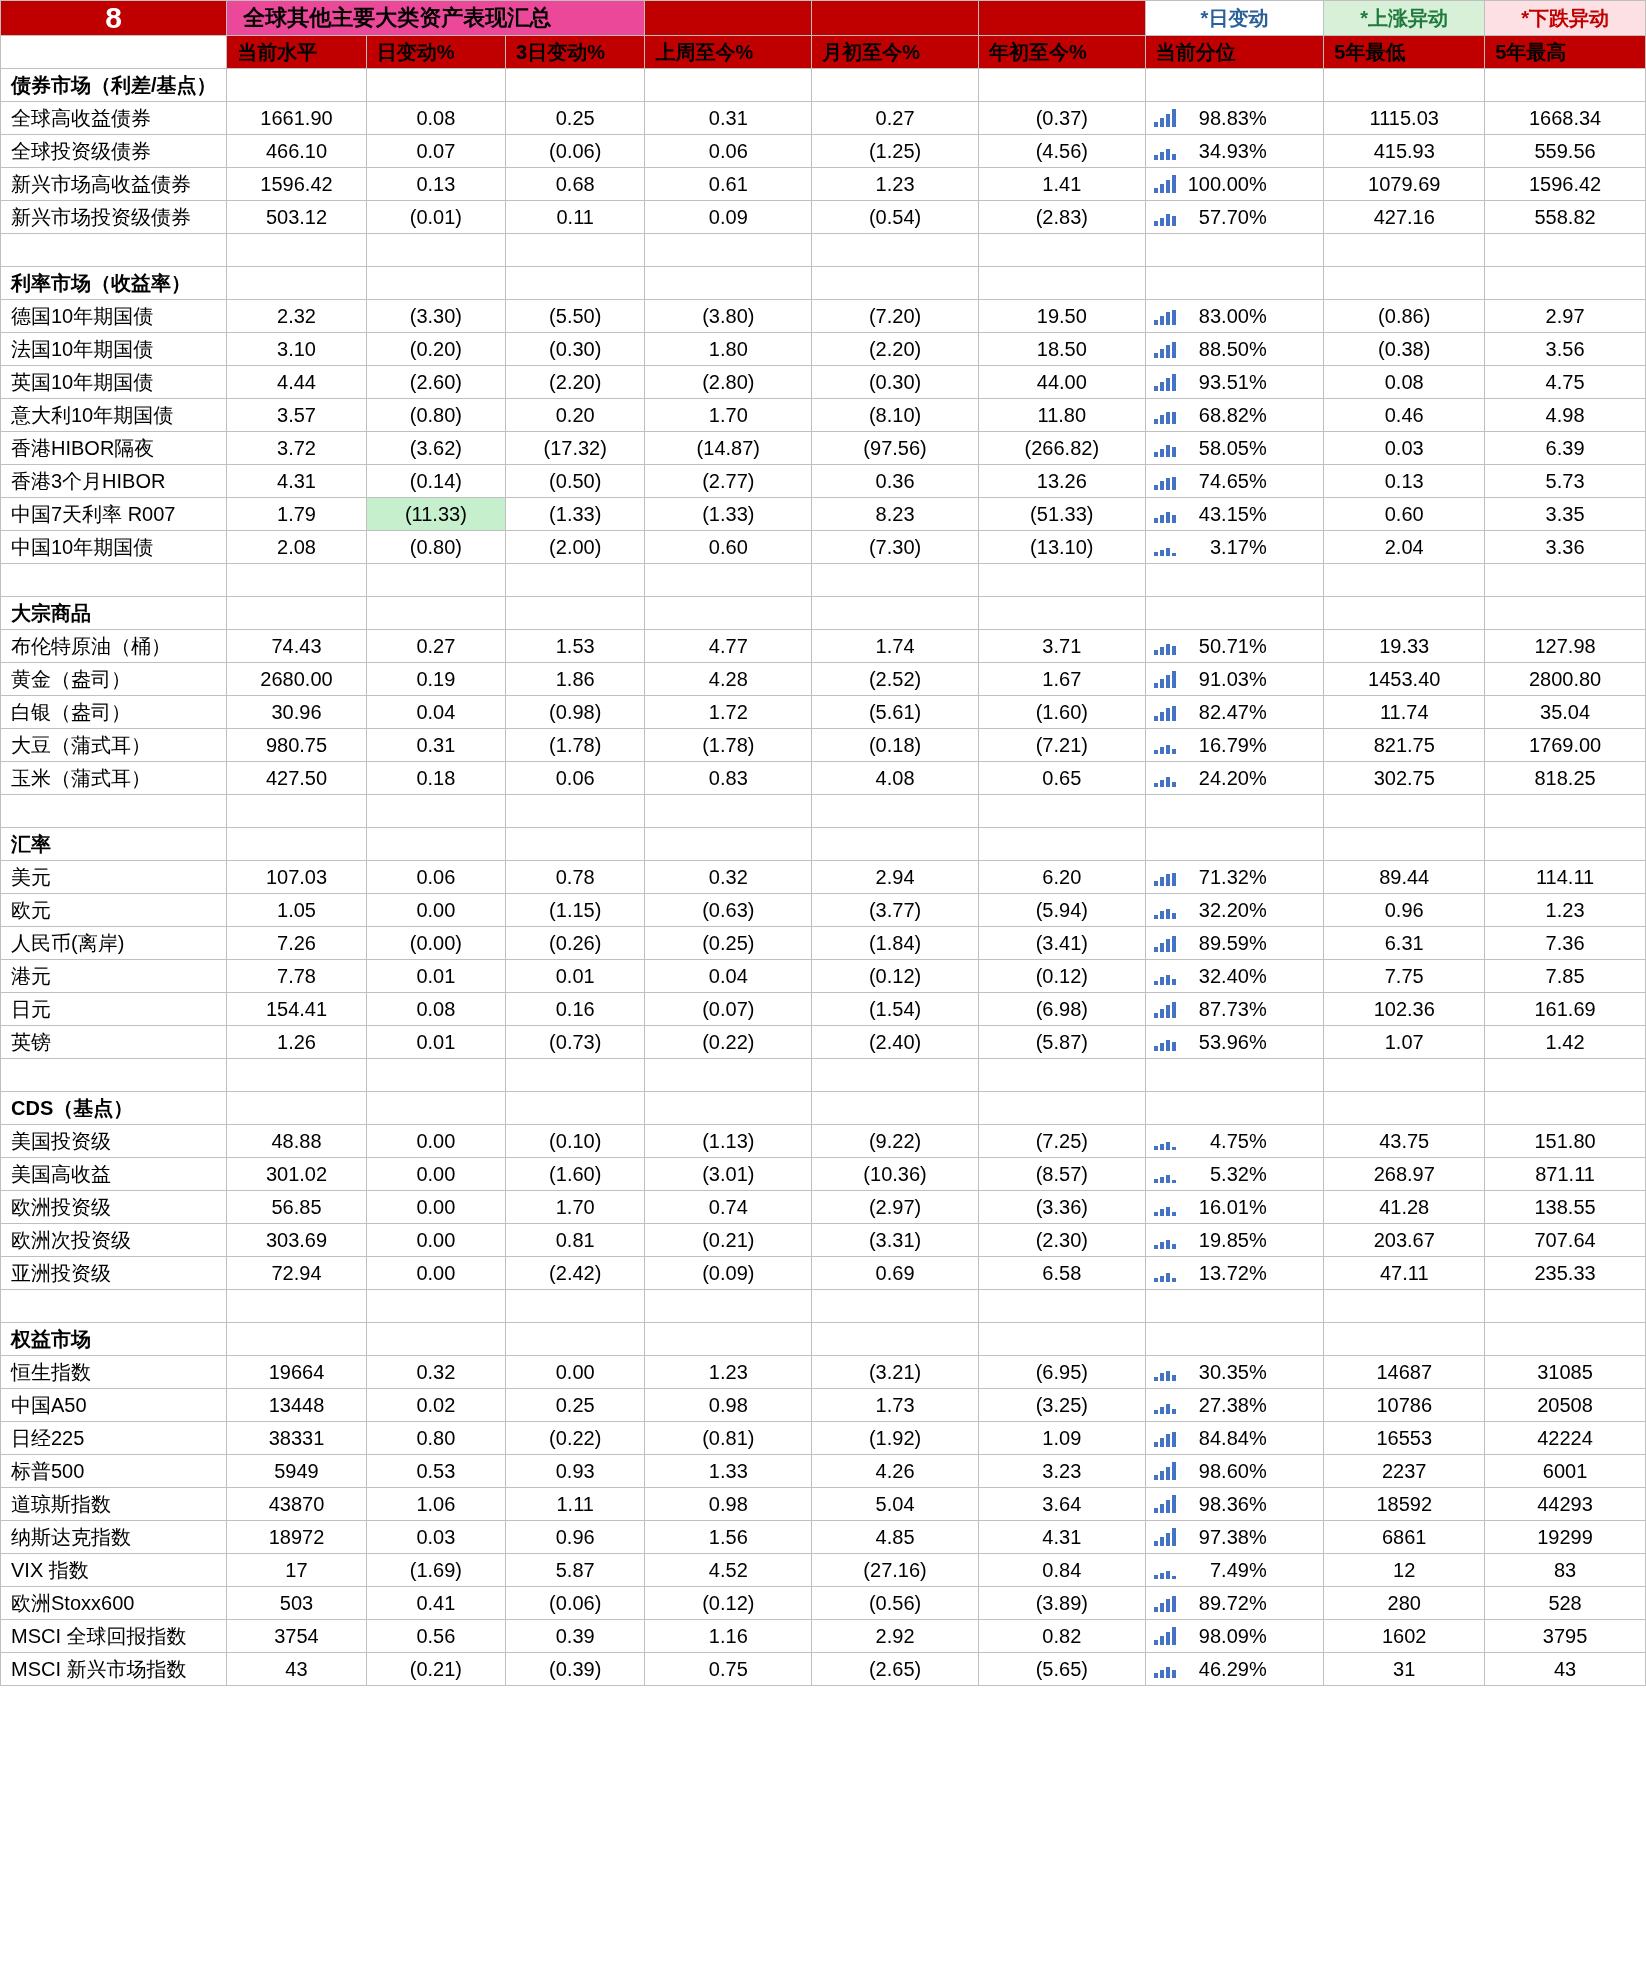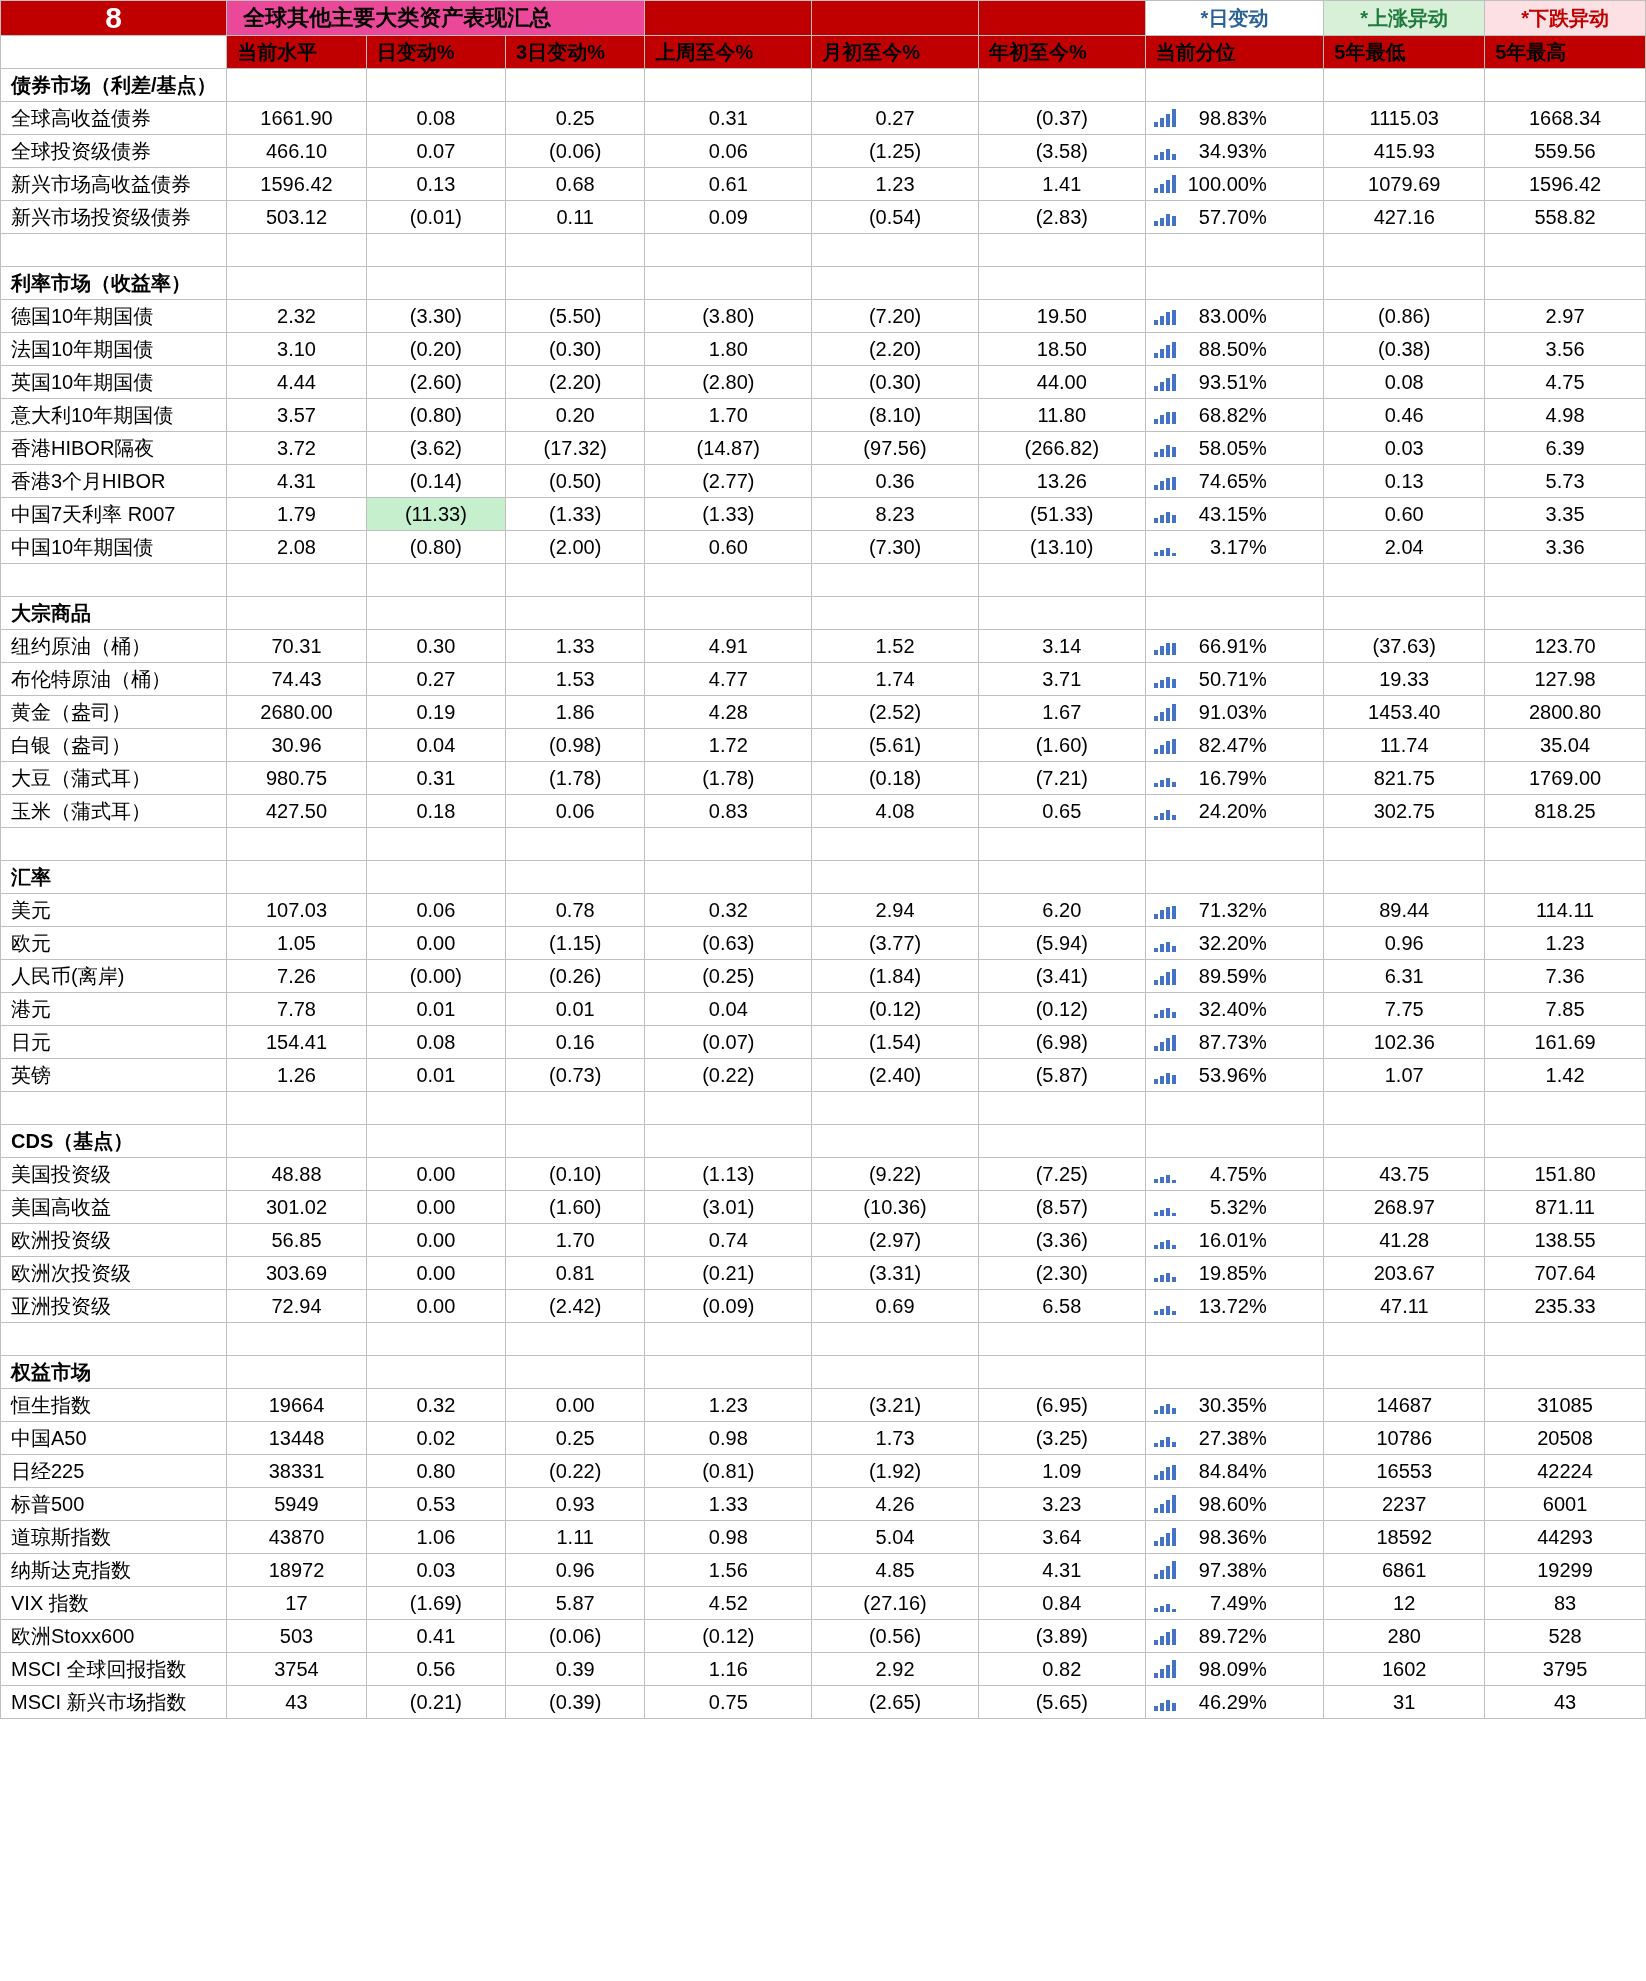--- a/index.html
+++ b/index.html
@@ -188,21 +188,21 @@
           <td class="num">1115.03</td>
           <td class="num">1668.34</td>
         </tr>
         <tr>
           <td class="lbl">全球投资级债券</td>
           <td class="num">466.10</td>
           <td class="num">0.07</td>
           <td class="num neg">(0.06)</td>
           <td class="num">0.06</td>
           <td class="num neg">(1.25)</td>
-          <td class="num neg">(3.58)</td>
+          <td class="num neg">(4.56)</td>
           <td class="pct-cell"><span class="barchart"><i style="height: 5px;"></i><i style="height: 8px;"></i><i style="height: 11px;"></i><i style="height: 6px;"></i></span><span class="pct-val">34.93%</span></td>
           <td class="num">415.93</td>
           <td class="num">559.56</td>
         </tr>
         <tr>
           <td class="lbl">新兴市场高收益债券</td>
           <td class="num">1596.42</td>
           <td class="num">0.13</td>
           <td class="num">0.68</td>
           <td class="num">0.61</td>
@@ -362,32 +362,20 @@
           <td></td>
           <td></td>
           <td></td>
           <td></td>
           <td></td>
           <td></td>
           <td></td>
           <td></td>
         </tr>
         <tr>
-          <td class="lbl">纽约原油（桶）</td>
-          <td class="num">70.31</td>
-          <td class="num">0.30</td>
-          <td class="num">1.33</td>
-          <td class="num">4.91</td>
-          <td class="num">1.52</td>
-          <td class="num">3.14</td>
-          <td class="pct-cell"><span class="barchart"><i style="height: 5px;"></i><i style="height: 9px;"></i><i style="height: 12px;"></i><i style="height: 12px;"></i></span><span class="pct-val">66.91%</span></td>
-          <td class="num neg">(37.63)</td>
-          <td class="num">123.70</td>
-        </tr>
-        <tr>
           <td class="lbl">布伦特原油（桶）</td>
           <td class="num">74.43</td>
           <td class="num">0.27</td>
           <td class="num">1.53</td>
           <td class="num">4.77</td>
           <td class="num">1.74</td>
           <td class="num">3.71</td>
           <td class="pct-cell"><span class="barchart"><i style="height: 5px;"></i><i style="height: 8px;"></i><i style="height: 11px;"></i><i style="height: 9px;"></i></span><span class="pct-val">50.71%</span></td>
           <td class="num">19.33</td>
           <td class="num">127.98</td>

